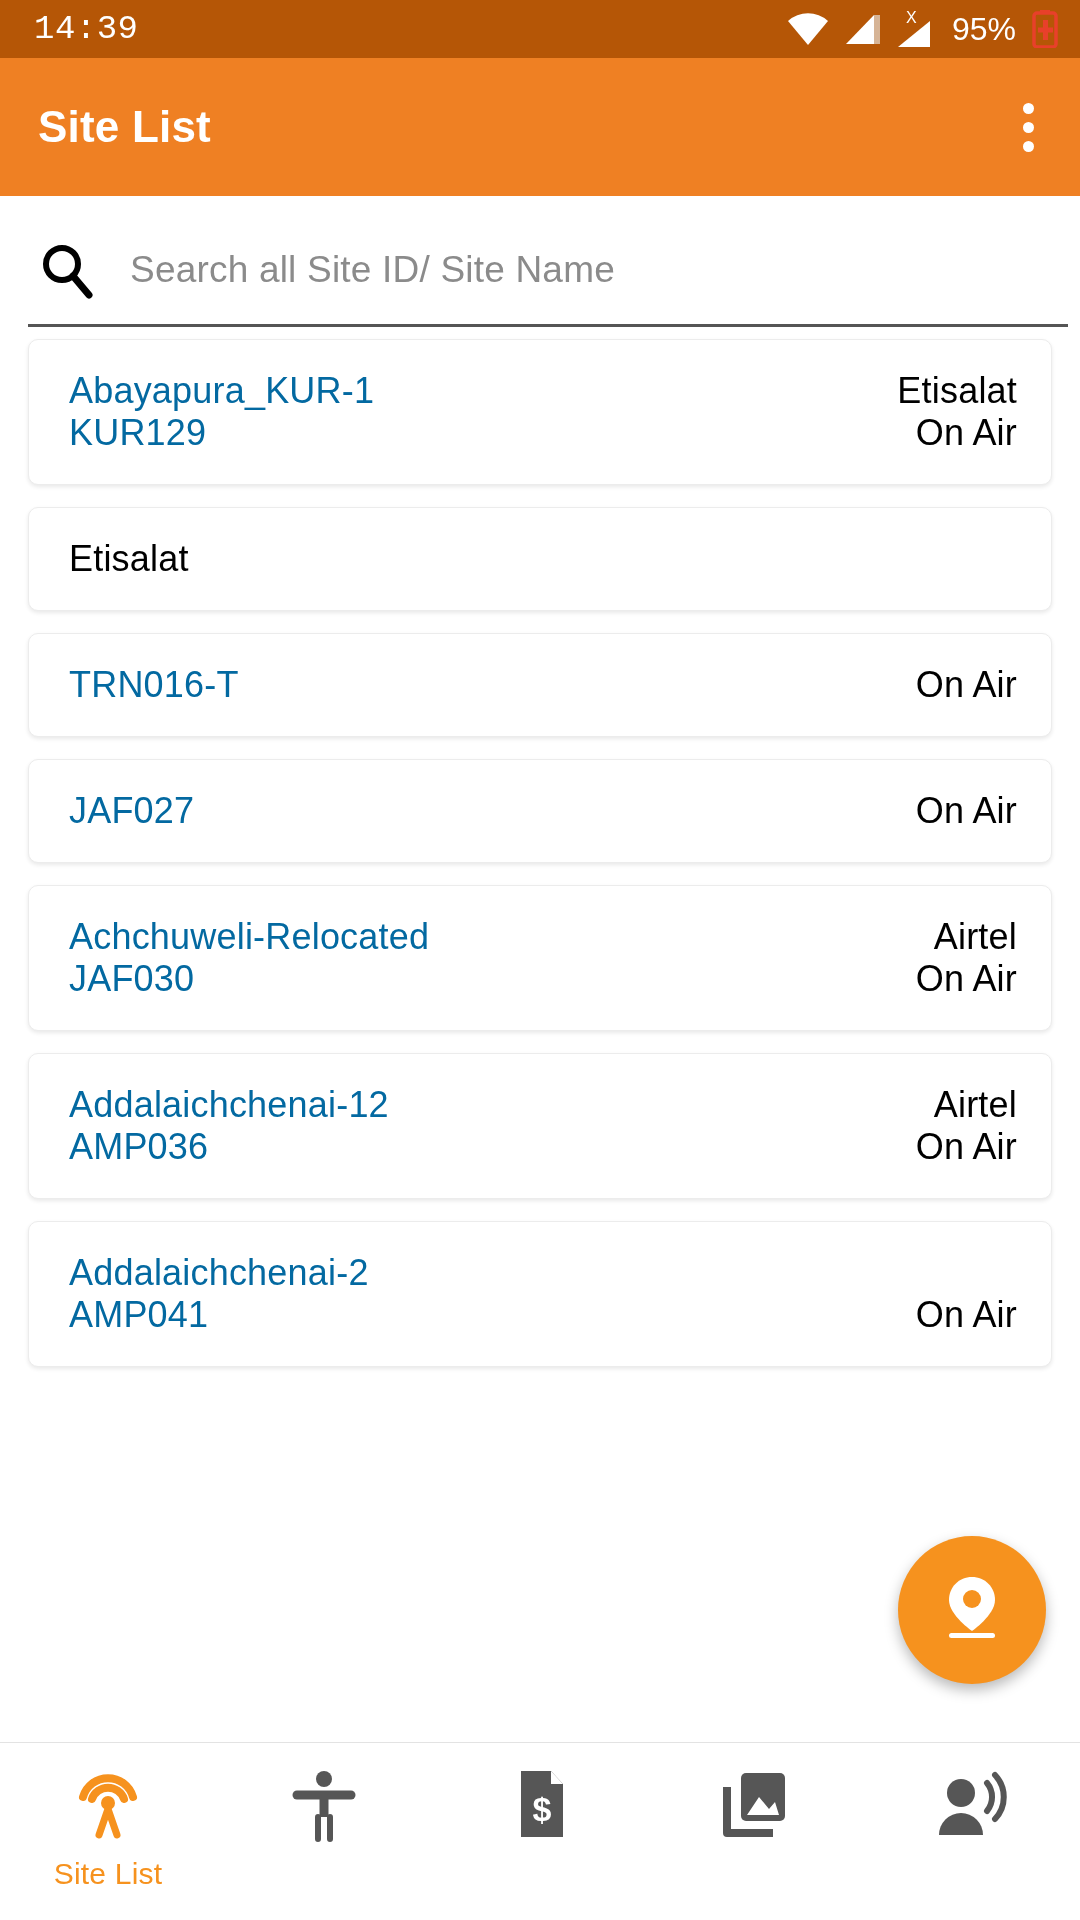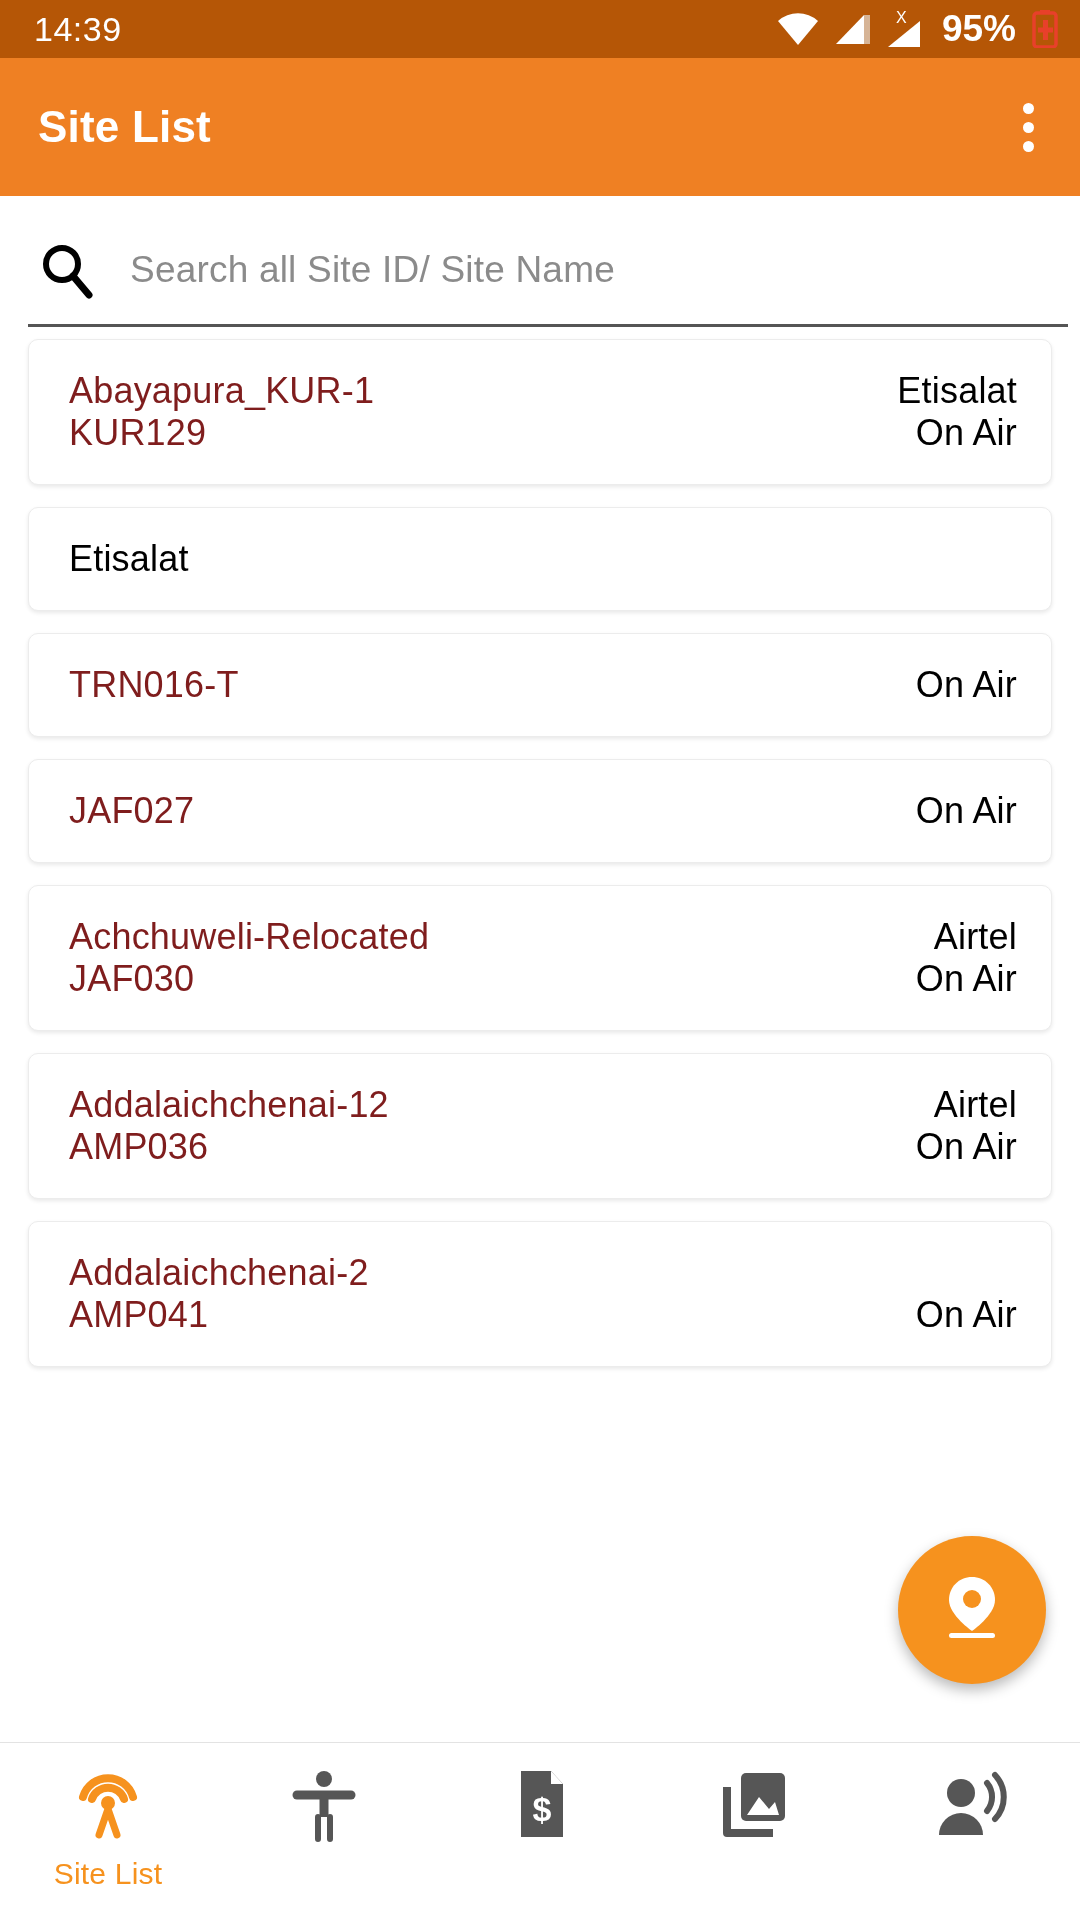--- a/index.html
+++ b/index.html
@@ -10,24 +10,24 @@
     overflow:hidden;
   }
   .phone { position:relative; width:1080px; height:1920px; background:#fff; }
 
   
   .statusbar {
     height:58px; background:#b55606; color:#fff;
     display:flex; align-items:center; justify-content:space-between;
     padding:0 22px 0 34px;
   }
-  .status-time { font-size:34px; font-weight:400; letter-spacing:.5px; line-height:1; }
+  .status-time { font-size:34px; font-weight:400; letter-spacing:.5px; line-height:1;font-family:Liberation Mono, monospace; }
   .status-icons { display:flex; align-items:center; gap:14px; }
   .status-icons svg { display:block; }
-  .battery-pct { font-size:37px; font-weight:700; margin-left:4px; margin-right:2px; }
+  .battery-pct { font-size:32px; font-weight:400; margin-left:4px; margin-right:2px; }
 
   
   .appbar {
     height:138px; background:#ef8023;
     display:flex; align-items:center; justify-content:space-between;
     padding:0 34px 0 38px;
   }
   .appbar-title { color:#fff; font-size:44px; font-weight:700; letter-spacing:.2px; }
   .overflow-dots { display:flex; flex-direction:column; gap:8px; padding:10px 12px; cursor:pointer; }
   .overflow-dots i { display:block; width:11px; height:11px; border-radius:50%; background:#fff; }
@@ -50,21 +50,21 @@
   .card {
     background:#fff;
     border:1px solid #ececec;
     border-radius:10px;
     box-shadow:0 2px 4px rgba(0,0,0,.09);
     padding:30px 34px 30px 40px;
     margin-bottom:22px;
   }
   .card-row { display:flex; justify-content:space-between; align-items:baseline; }
   .card-row + .card-row { }
-  .c-left  { font-size:36px; color:#7f1d1d; font-weight:400; letter-spacing:.2px; }
+  .c-left  { font-size:36px; color:#0369a1; font-weight:400; letter-spacing:.2px; }
   .c-right { font-size:36px; color:#000000; font-weight:400; letter-spacing:.2px; text-align:right; }
 
   
   .fab {
     position:absolute; right:34px; bottom:236px;
     width:148px; height:148px; border-radius:50%;
     background:#f6921e;
     box-shadow:0 6px 14px rgba(0,0,0,.28);
     display:flex; align-items:center; justify-content:center;
     cursor:pointer;

